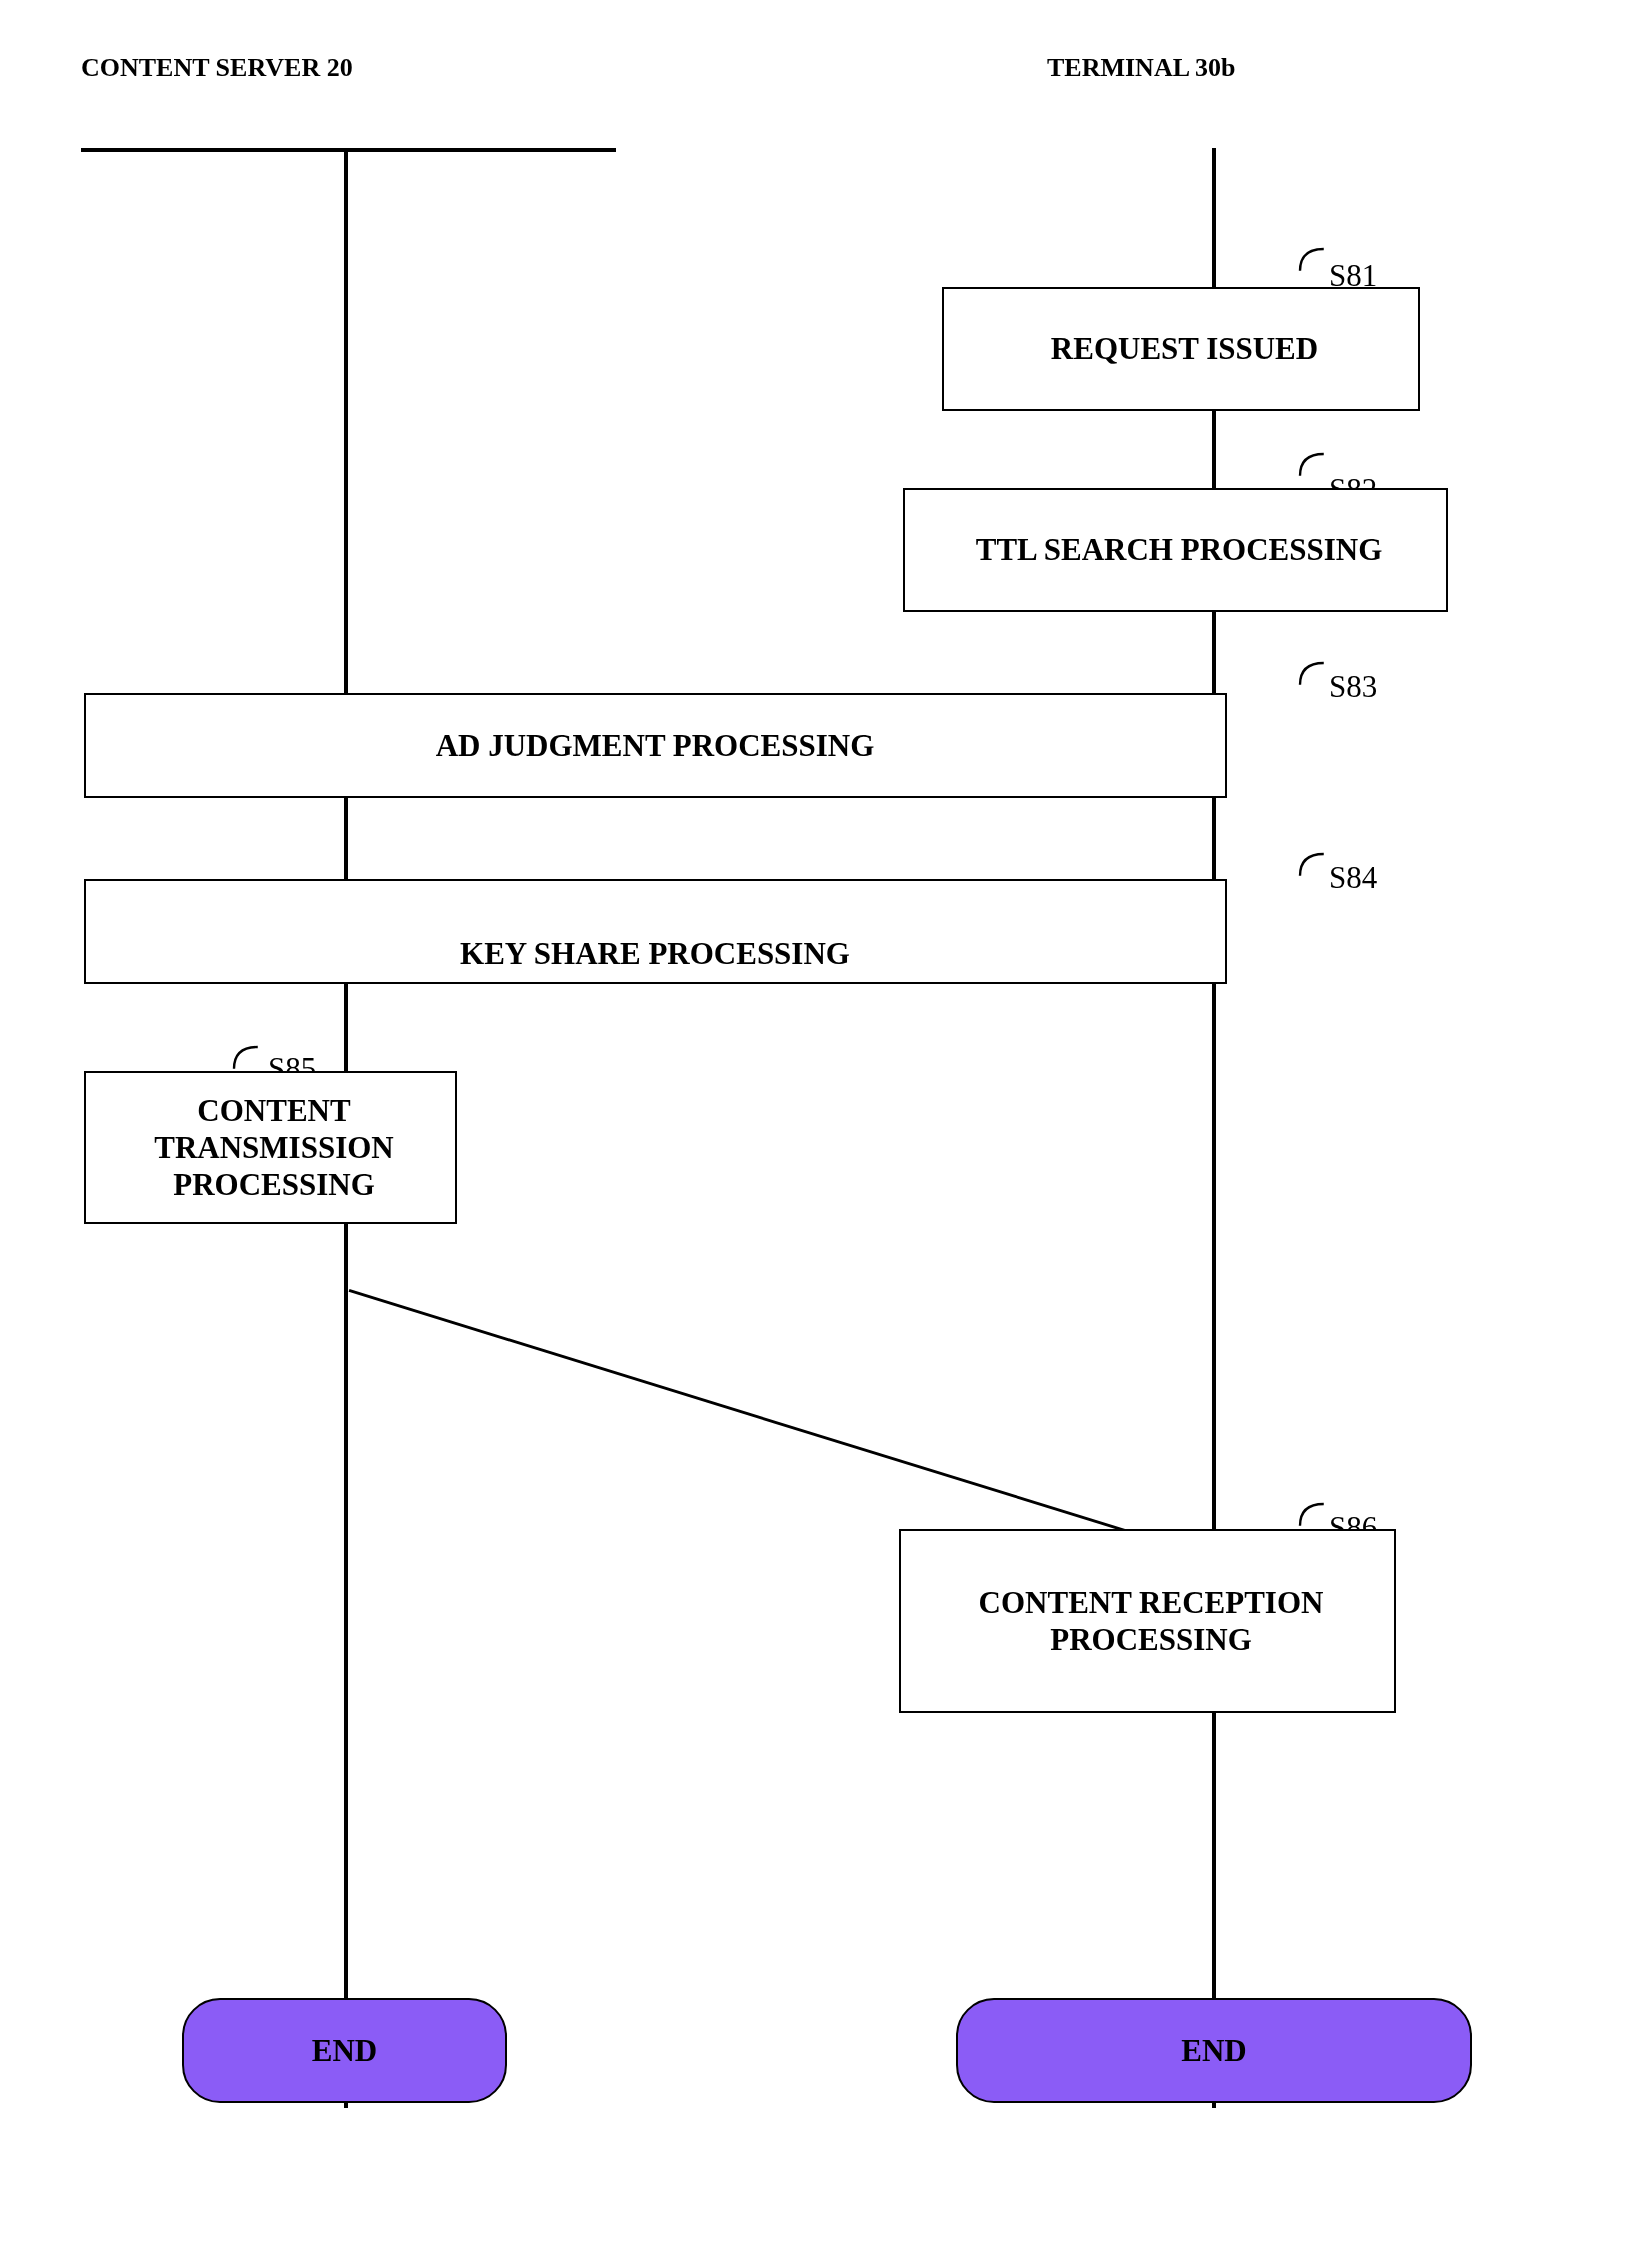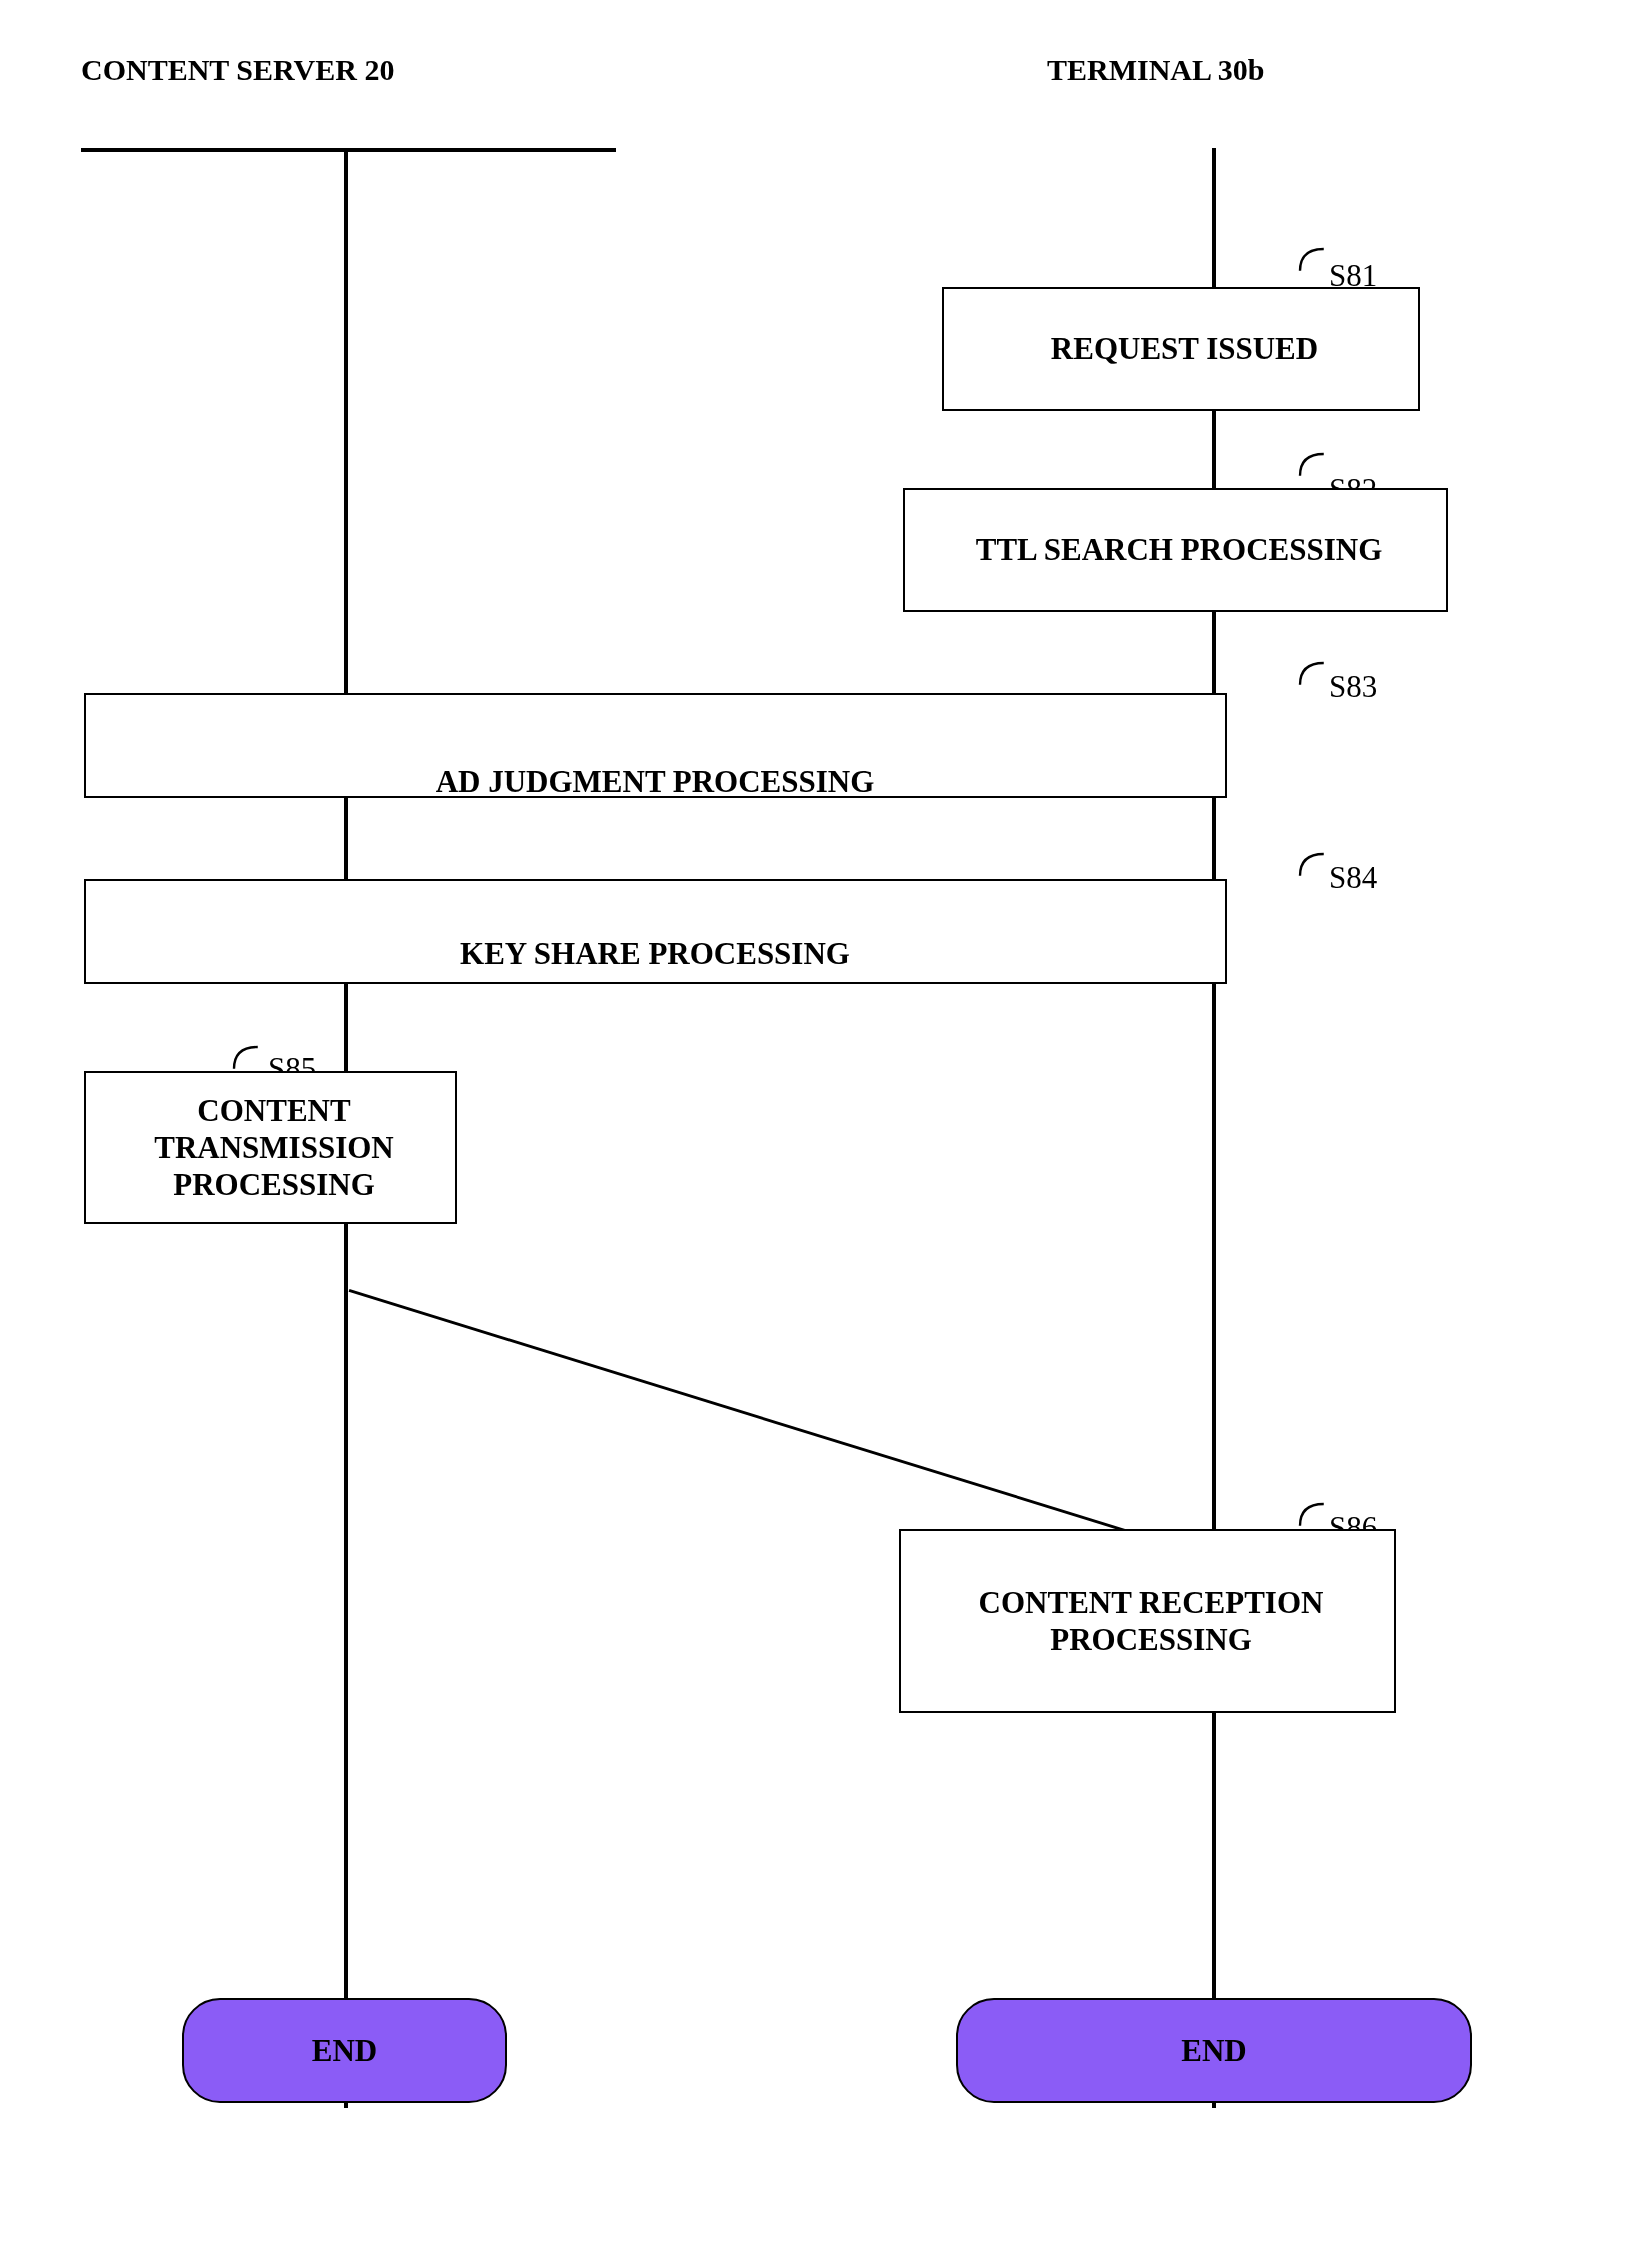--- a/index.html
+++ b/index.html
@@ -11,21 +11,21 @@
       position: relative;
       overflow: hidden;
     }
     .diagram {
       position: relative;
       width: 1651px;
       height: 2244px;
     }
     .label {
       position: absolute;
-      font-size: 30px;
+      font-size: 26px;
       font-weight: bold;
       white-space: nowrap;
     }
     
     .lifeline {
       position: absolute;
       width: 3.8px;
       background: #000;
       top: 0;
     }
@@ -107,21 +107,21 @@
   <div class="step-label" style="left:1329px; top:669px;">S83</div>
   <svg style="position:absolute; left:1262px; top:658px; width:76px; height:29px;" viewBox="0 0 80 30" width="76" height="29">
     <path d="M 40 28 Q 40 5 65 5" stroke="#000" stroke-width="2.5" fill="none"></path>
   </svg>
 
   <div style="position:absolute; left:84px; top:693px; width:1142px; height:105px; background:#fff; border-top:2.9px solid #000; border-bottom:2.9px solid #000;"></div>
 
   <div style="position:absolute; left:84px; top:693px; width:48px; height:105px; border-left:2.9px solid #000; border-top:2.9px solid #000; border-bottom:2.9px solid #000;"></div>
 
   <div style="position:absolute; left:1179px; top:693px; width:48px; height:105px; border-right:2.9px solid #000; border-top:2.9px solid #000; border-bottom:2.9px solid #000;"></div>
-  <div style="position:absolute; left:84px; top:693px; width:1142px; height:105px; display:flex; align-items:center; justify-content:center; font-size:31px; font-weight:bold;margin-top:36px;">
+  <div style="position:absolute; left:84px; top:693px; width:1142px; height:105px; display:flex; align-items:center; justify-content:center; font-size:31px; font-weight:bold;">
     <span>AD JUDGMENT PROCESSING</span>
   </div>
 
   <div class="step-label" style="left:1329px; top:860px;">S84</div>
   <svg style="position:absolute; left:1262px; top:849px; width:76px; height:29px;" viewBox="0 0 80 30" width="76" height="29">
     <path d="M 40 28 Q 40 5 65 5" stroke="#000" stroke-width="2.5" fill="none"></path>
   </svg>
   <div style="position:absolute; left:84px; top:879px; width:1142px; height:105px; background:#fff; border-top:2.9px solid #000; border-bottom:2.9px solid #000;"></div>
   <div style="position:absolute; left:84px; top:879px; width:48px; height:105px; border-left:2.9px solid #000; border-top:2.9px solid #000; border-bottom:2.9px solid #000;"></div>
   <div style="position:absolute; left:1179px; top:879px; width:48px; height:105px; border-right:2.9px solid #000; border-top:2.9px solid #000; border-bottom:2.9px solid #000;"></div>

